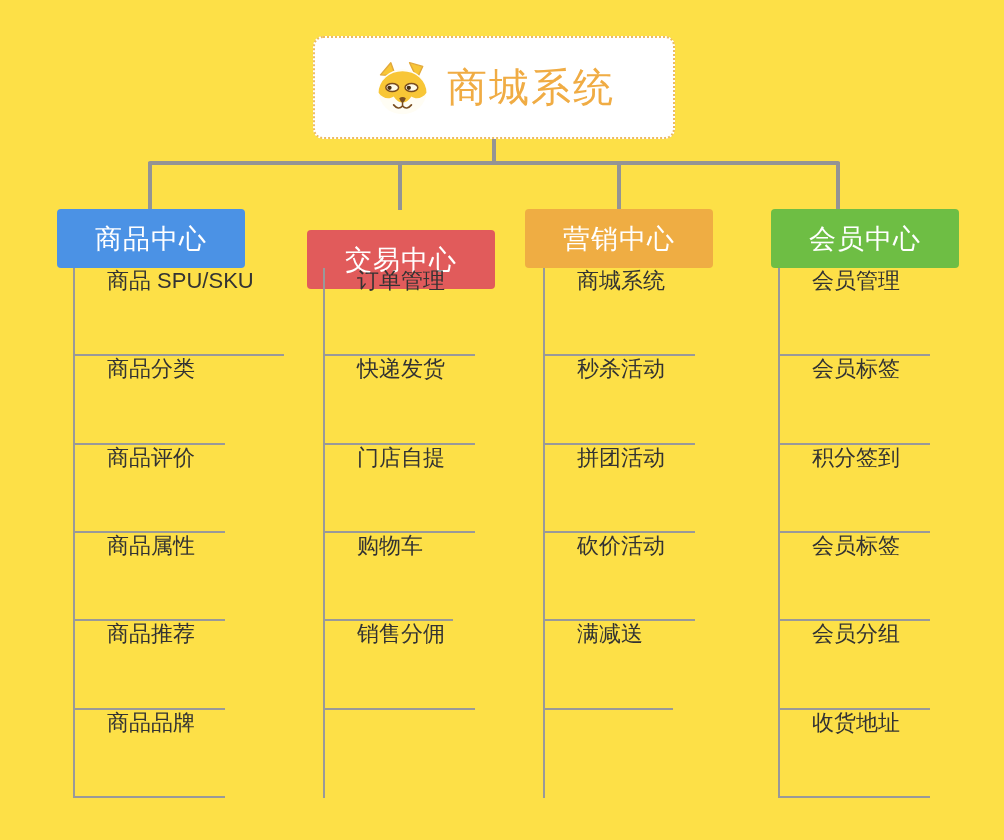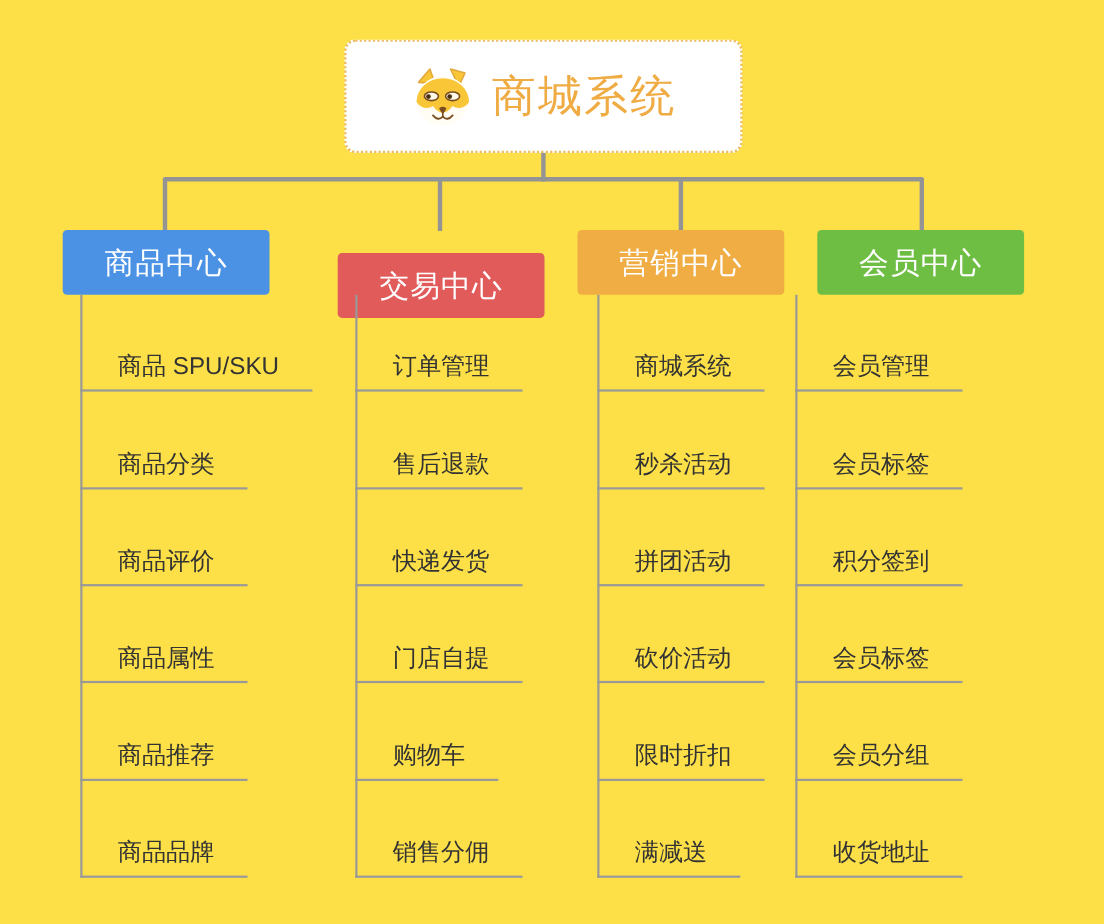--- a/index.html
+++ b/index.html
@@ -45,35 +45,35 @@
     width:188px;height:59px;
     border-radius:4px;
     display:flex;align-items:center;justify-content:center;
     color:#ffffff;font-size:27px;
     letter-spacing:1px;
     box-sizing:border-box;
   }
   .branch.col1 .branch-box{left:57px;}
   .branch.col2 .branch-box{left:307px;}
   .branch.col3 .branch-box{left:525px;font-family:Liberation Mono, monospace;}
-  .branch.col4 .branch-box{left:743px;}
+  .branch.col4 .branch-box{left:771px;}
 
   
   .leaf-list{
     position:absolute;top:268px;height:530px;
     border-left:2px solid #999999;
     display:flex;flex-direction:column;
   }
   .branch.col1 .leaf-list{left:73px;}
   .branch.col2 .leaf-list{left:323px;}
   .branch.col3 .leaf-list{left:543px;}
-  .branch.col4 .leaf-list{left:723px;}
+  .branch.col4 .leaf-list{left:778px;}
   .slot{
     height:88.33px;
-    display:flex;align-items:flex-end;
+    display:flex;
   }
   .leaf{
     margin-left:-2px;
     padding:0 30px 8px 34px;
     border-bottom:2px solid #999999;
     font-size:22px;
     color:#333333;
     white-space:nowrap;
     line-height:26px;
   }
@@ -136,23 +136,20 @@
 
   <div class="branch col2">
     <div class="branch-box" style="background: rgb(225, 91, 91); margin-top: 21px;">
       <span class="branch-label">交易中心</span>
     </div>
     <div class="leaf-list">
           <div class="slot">
             <div class="leaf">订单管理</div>
           </div>
           <div class="slot">
-            <div class="leaf">售后退款</div>
-          </div>
-          <div class="slot">
             <div class="leaf">快递发货</div>
           </div>
           <div class="slot">
             <div class="leaf">门店自提</div>
           </div>
           <div class="slot">
             <div class="leaf">购物车</div>
           </div>
           <div class="slot">
             <div class="leaf">销售分佣</div>
@@ -171,23 +168,20 @@
           <div class="slot">
             <div class="leaf">秒杀活动</div>
           </div>
           <div class="slot">
             <div class="leaf">拼团活动</div>
           </div>
           <div class="slot">
             <div class="leaf">砍价活动</div>
           </div>
           <div class="slot">
-            <div class="leaf">限时折扣</div>
-          </div>
-          <div class="slot">
             <div class="leaf">满减送</div>
           </div>
         </div>
   </div>
 
   <div class="branch col4">
     <div class="branch-box" style="background: rgb(110, 190, 68);">
       <span class="branch-label">会员中心</span>
     </div>
     <div class="leaf-list">

